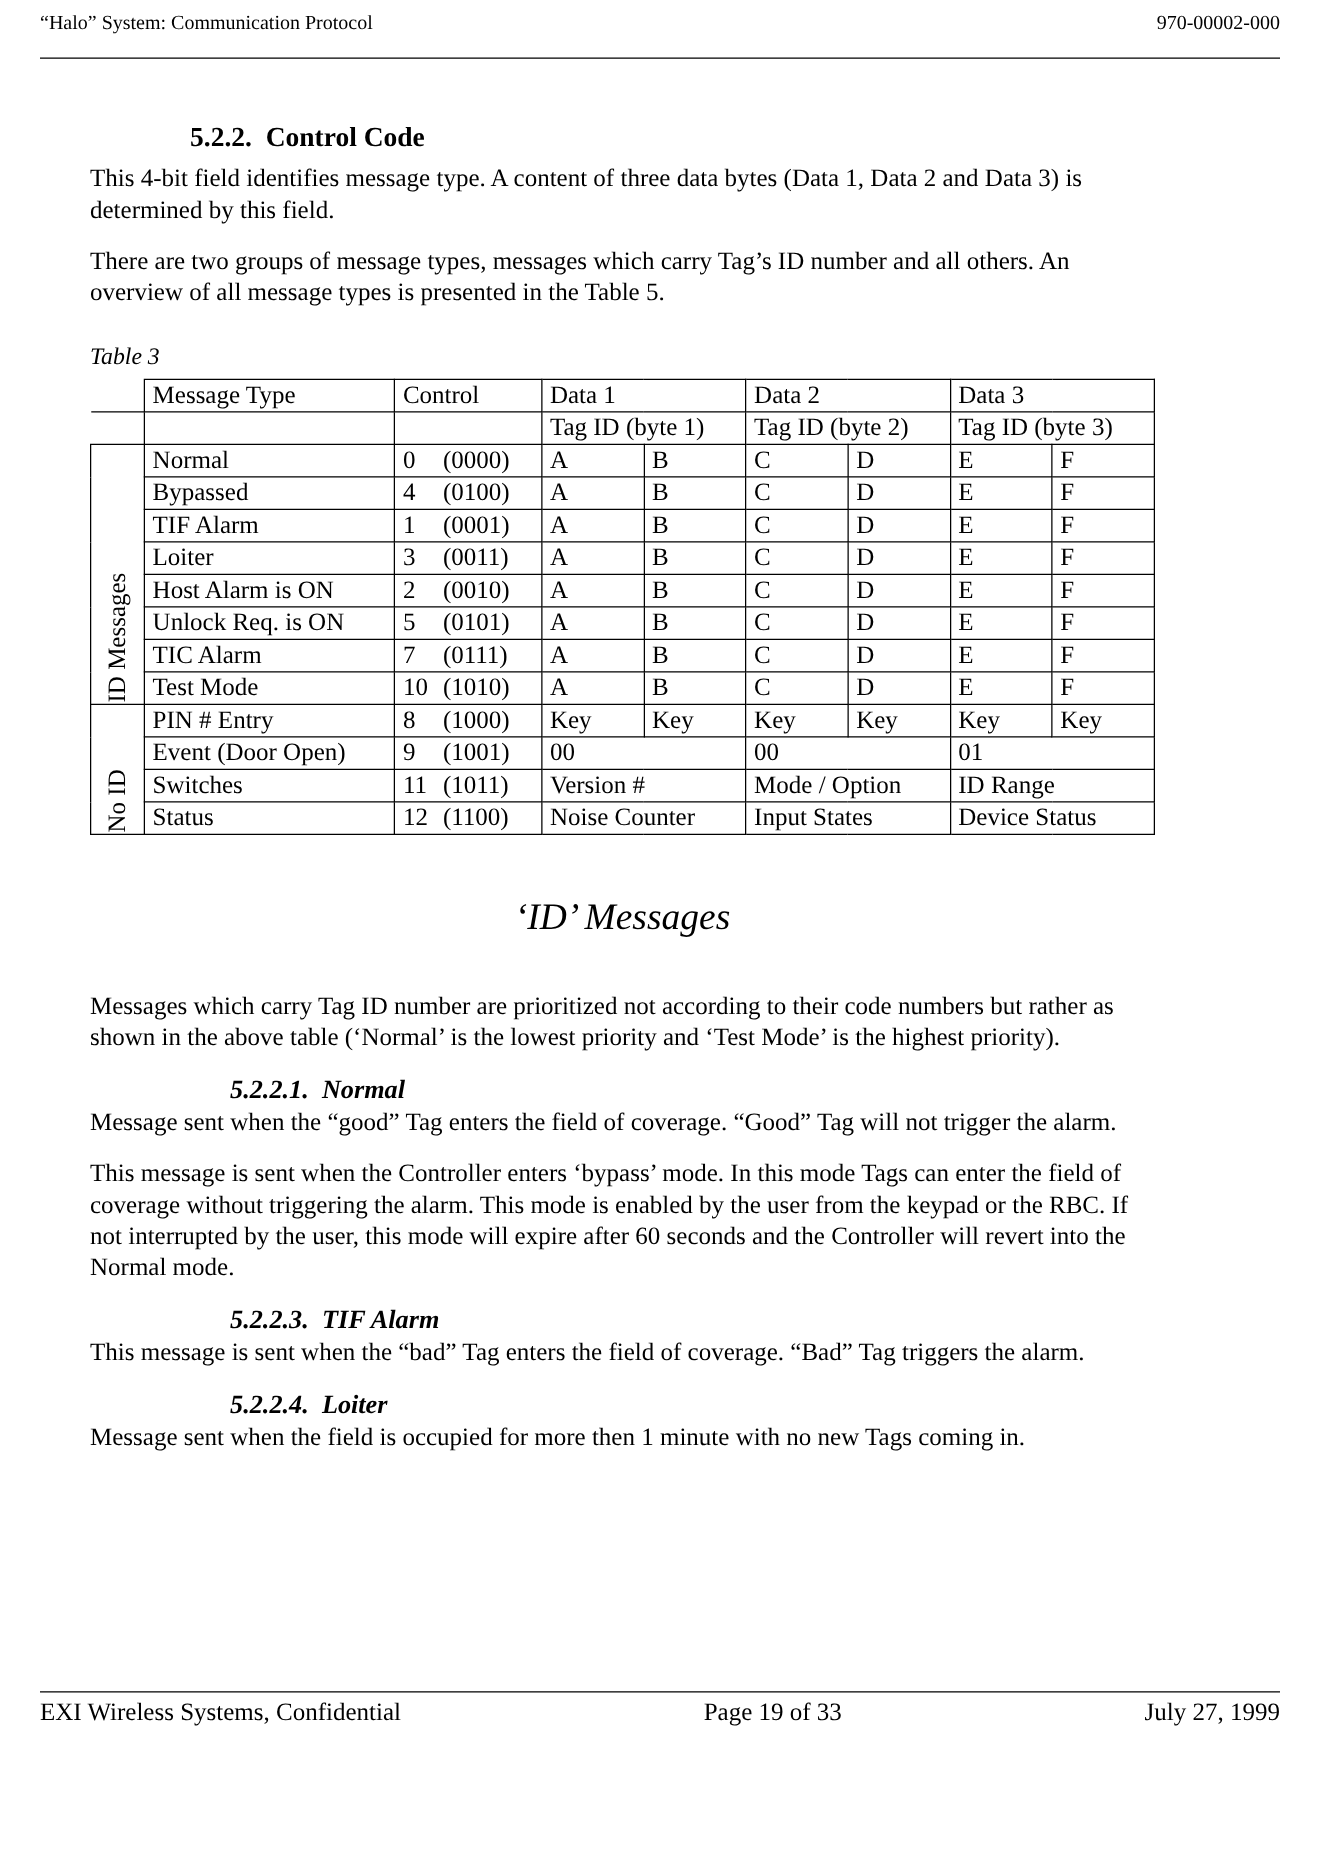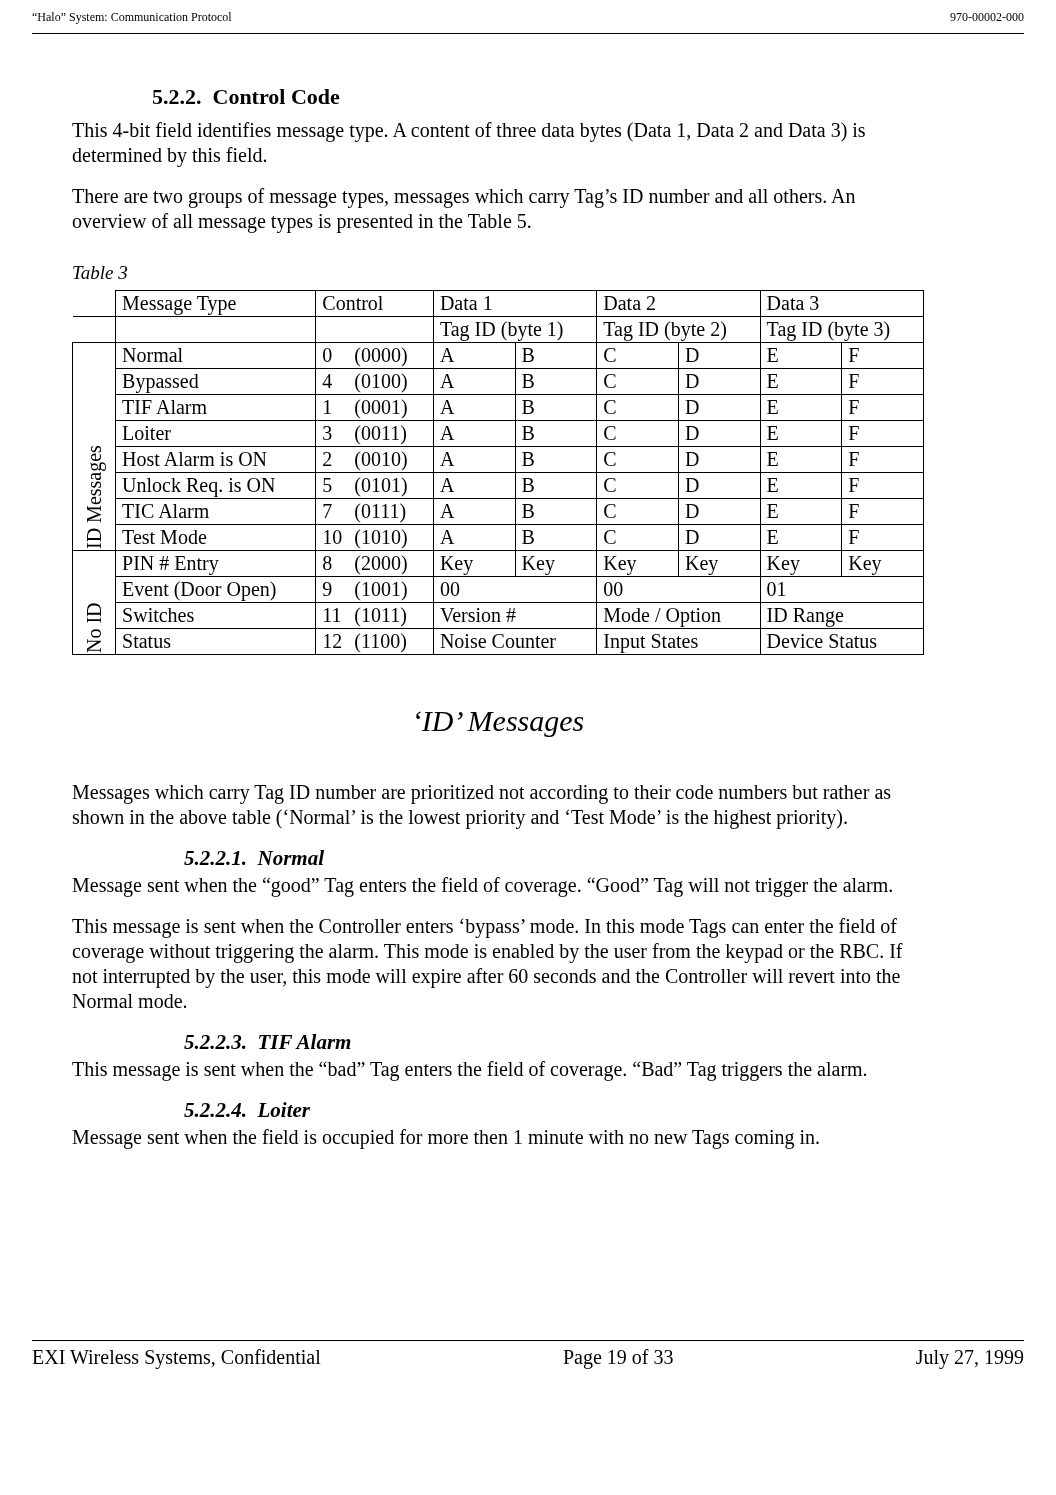--- a/index.html
+++ b/index.html
@@ -11,23 +11,23 @@
     width: 1056px;
   }
   .page {
     box-sizing: border-box;
     width: 1056px;
     padding: 10px 32px 10px 32px;
   }
   .hdr {
     display: flex;
     justify-content: space-between;
-    font-size: 12px;
+    font-size: 16px;
     border-bottom: 1px solid #000;
-    padding-bottom: 8px;
+    padding-bottom: 18px;
     margin-bottom: 50px;
   }
   .content {
     margin-left: 40px;
     margin-right: 100px;
   }
   h2.sec {
     font-size: 22px;
     font-weight: bold;
     margin: 4px 0 8px 80px;
@@ -206,21 +206,21 @@
             <td class="ctr">B</td>
         <td class="ctr">C</td>
             <td class="ctr">D</td>
         <td class="ctr">E</td>
             <td class="ctr">F</td>
       </tr>
 
       <tr>
         <td rowspan="4" class="vert">No ID</td>
         <td>PIN # Entry</td>
-        <td class="wideCtrl"><span class="ctrlnum">8</span><span>(2000)</span></td>
+        <td class="wideCtrl"><span class="ctrlnum">8</span><span>(1000)</span></td>
         <td class="ctr">Key</td>
             <td class="ctr">Key</td>
         <td class="ctr">Key</td>
             <td class="ctr">Key</td>
         <td class="ctr">Key</td>
             <td class="ctr">Key</td>
       </tr>
       <tr>
         <td>Event (Door Open)</td>
         <td class="wideCtrl"><span class="ctrlnum">9</span><span>(1001)</span></td>

